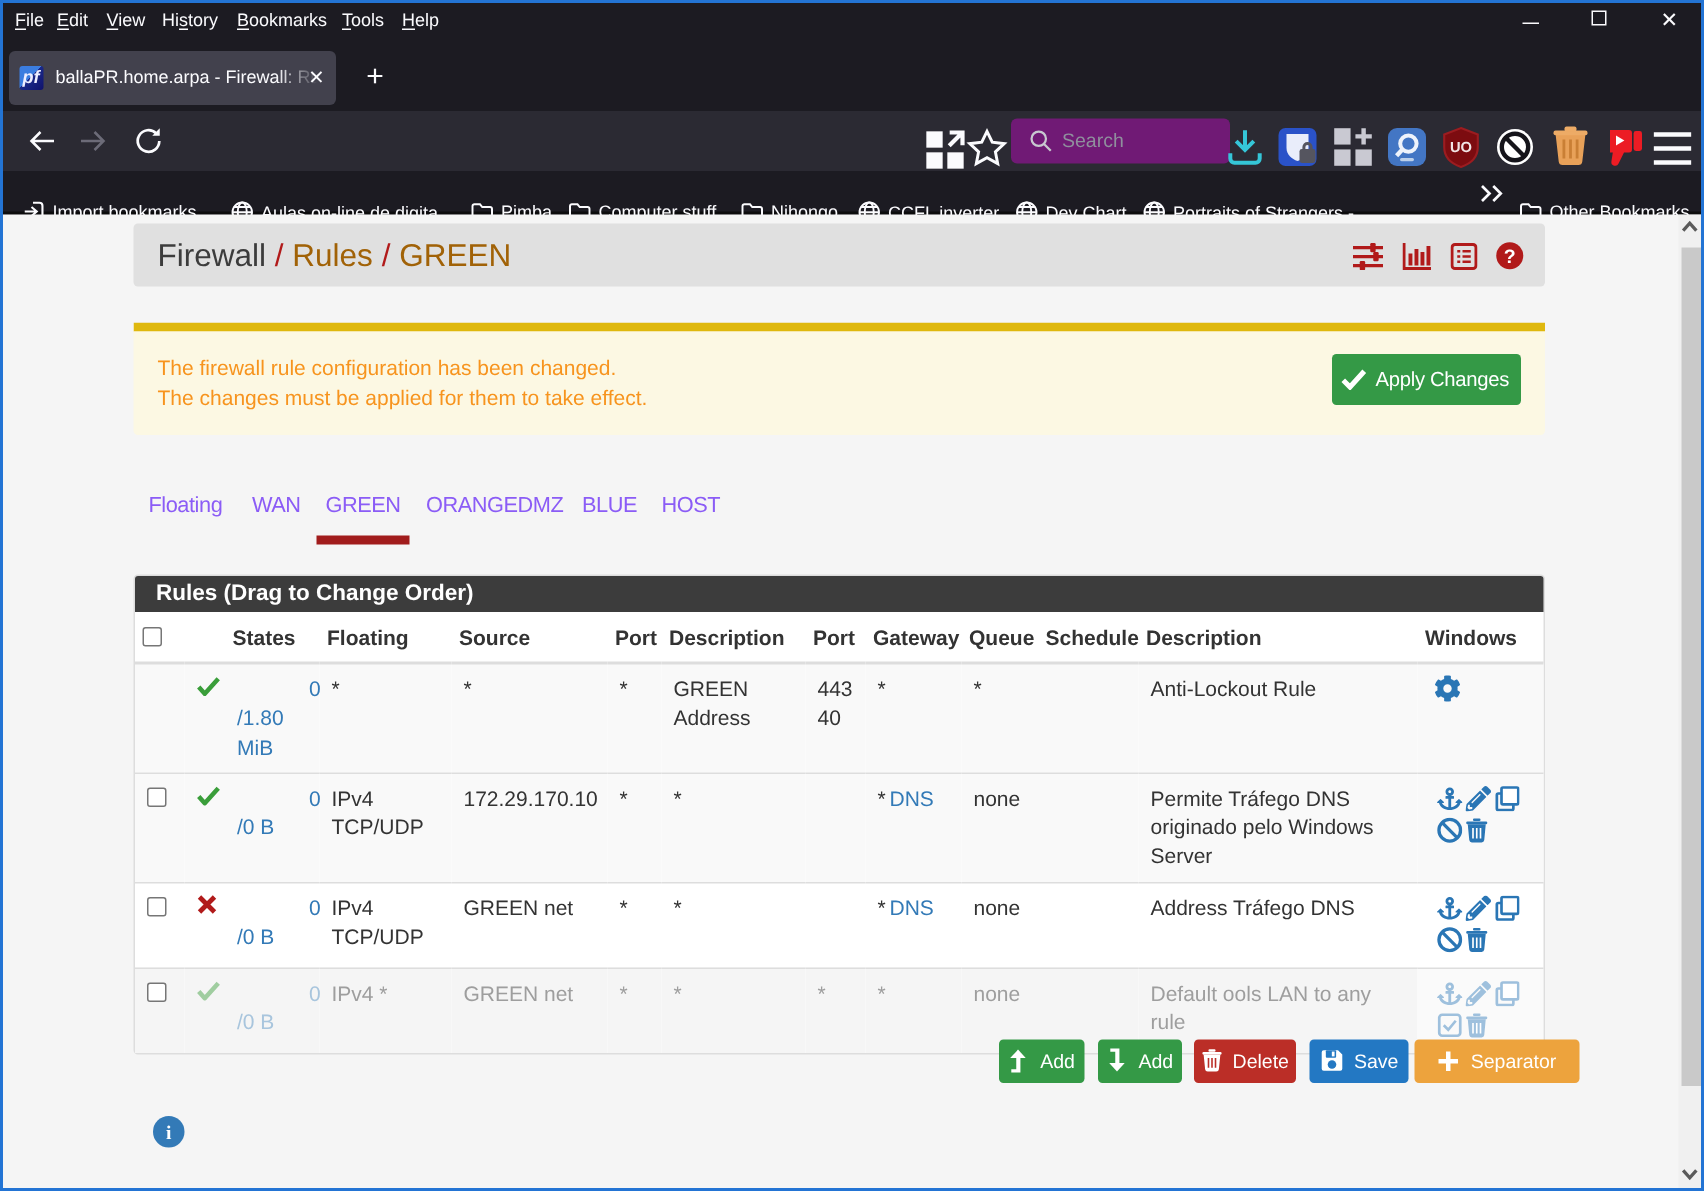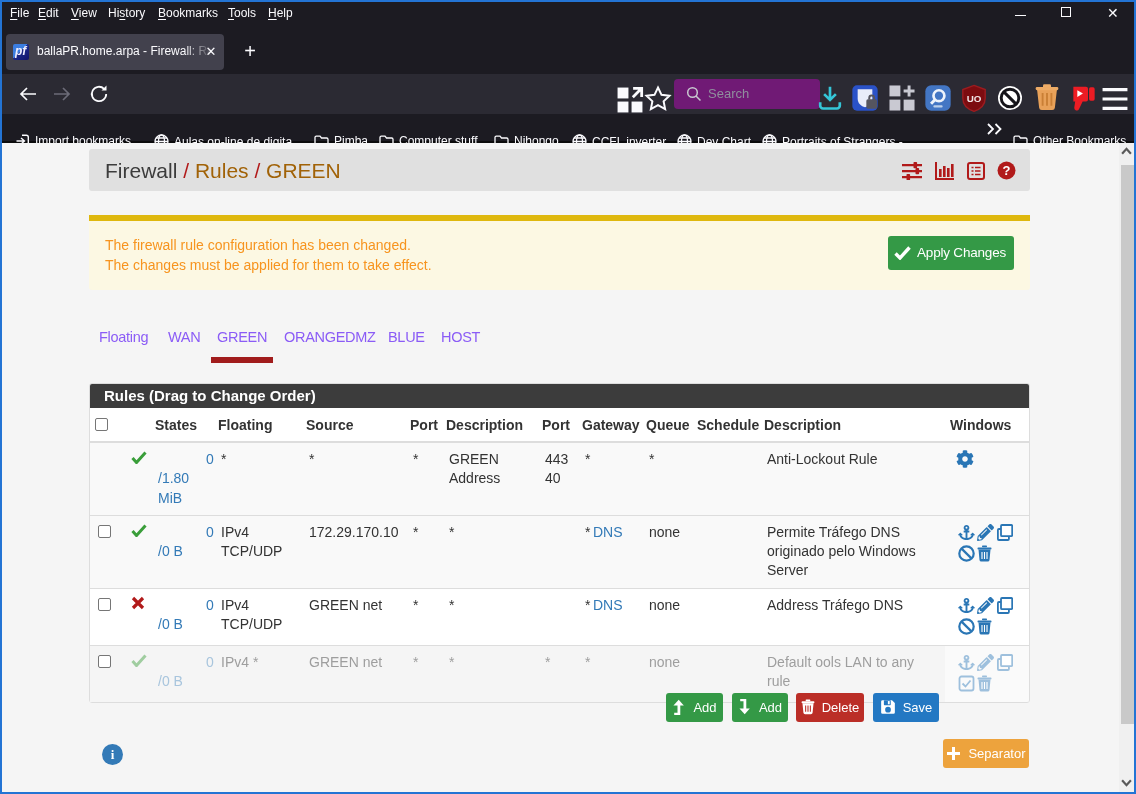--- a/index.html
+++ b/index.html
@@ -445,21 +445,21 @@
               <rect x="0.5" y="2.2" width="12" height="1.7" rx="0.7" fill="#fff"></rect>
               <rect x="4.3" y="0.5" width="4.4" height="1.5" rx="0.6" fill="#fff"></rect>
               <path d="M4.3 6v6M6.5 6v6M8.7 6v6" stroke="#bb2e27" stroke-width="1"></path>
             </svg>Delete</div>
         <div class="pbtn" style="left:784px; width:66px; background:#2378c3;"><svg width="16" height="16" viewBox="0 0 14 14">
               <path d="M1 2.2A1.2 1.2 0 0 1 2.2 1h8.3L13 3.5v8.3a1.2 1.2 0 0 1-1.2 1.2H2.2A1.2 1.2 0 0 1 1 11.8z" fill="#fff"></path>
               <rect x="3.4" y="1" width="6" height="4.4" rx="0.6" fill="#2378c3"></rect>
               <rect x="6.9" y="1.8" width="1.6" height="2.8" fill="#fff"></rect>
               <circle cx="7" cy="9.3" r="2.5" fill="#2378c3"></circle>
             </svg>Save</div>
-        <div class="pbtn" style="left:854px; width:86px; background:#eda33d;margin-top:46px;"><svg width="15" height="15" viewBox="0 0 15 15">
+        <div class="pbtn" style="left:854px; width:110px; background:#eda33d;"><svg width="15" height="15" viewBox="0 0 15 15">
               <path d="M7.5 1v13M1 7.5h13" stroke="#fff" stroke-width="3"></path>
             </svg>Separator</div>
       </div>
       <div class="infoi">i</div>
     </div>
     <div class="scrollbar">
       <svg style="position:absolute;left:2px;top:4px" width="11" height="8" viewBox="0 0 10 7">
           <path d="M1 6l4-4.5L9 6" stroke="#5a5a5a" stroke-width="2" fill="none"></path>
         </svg>
       <div class="sthumb"></div>

